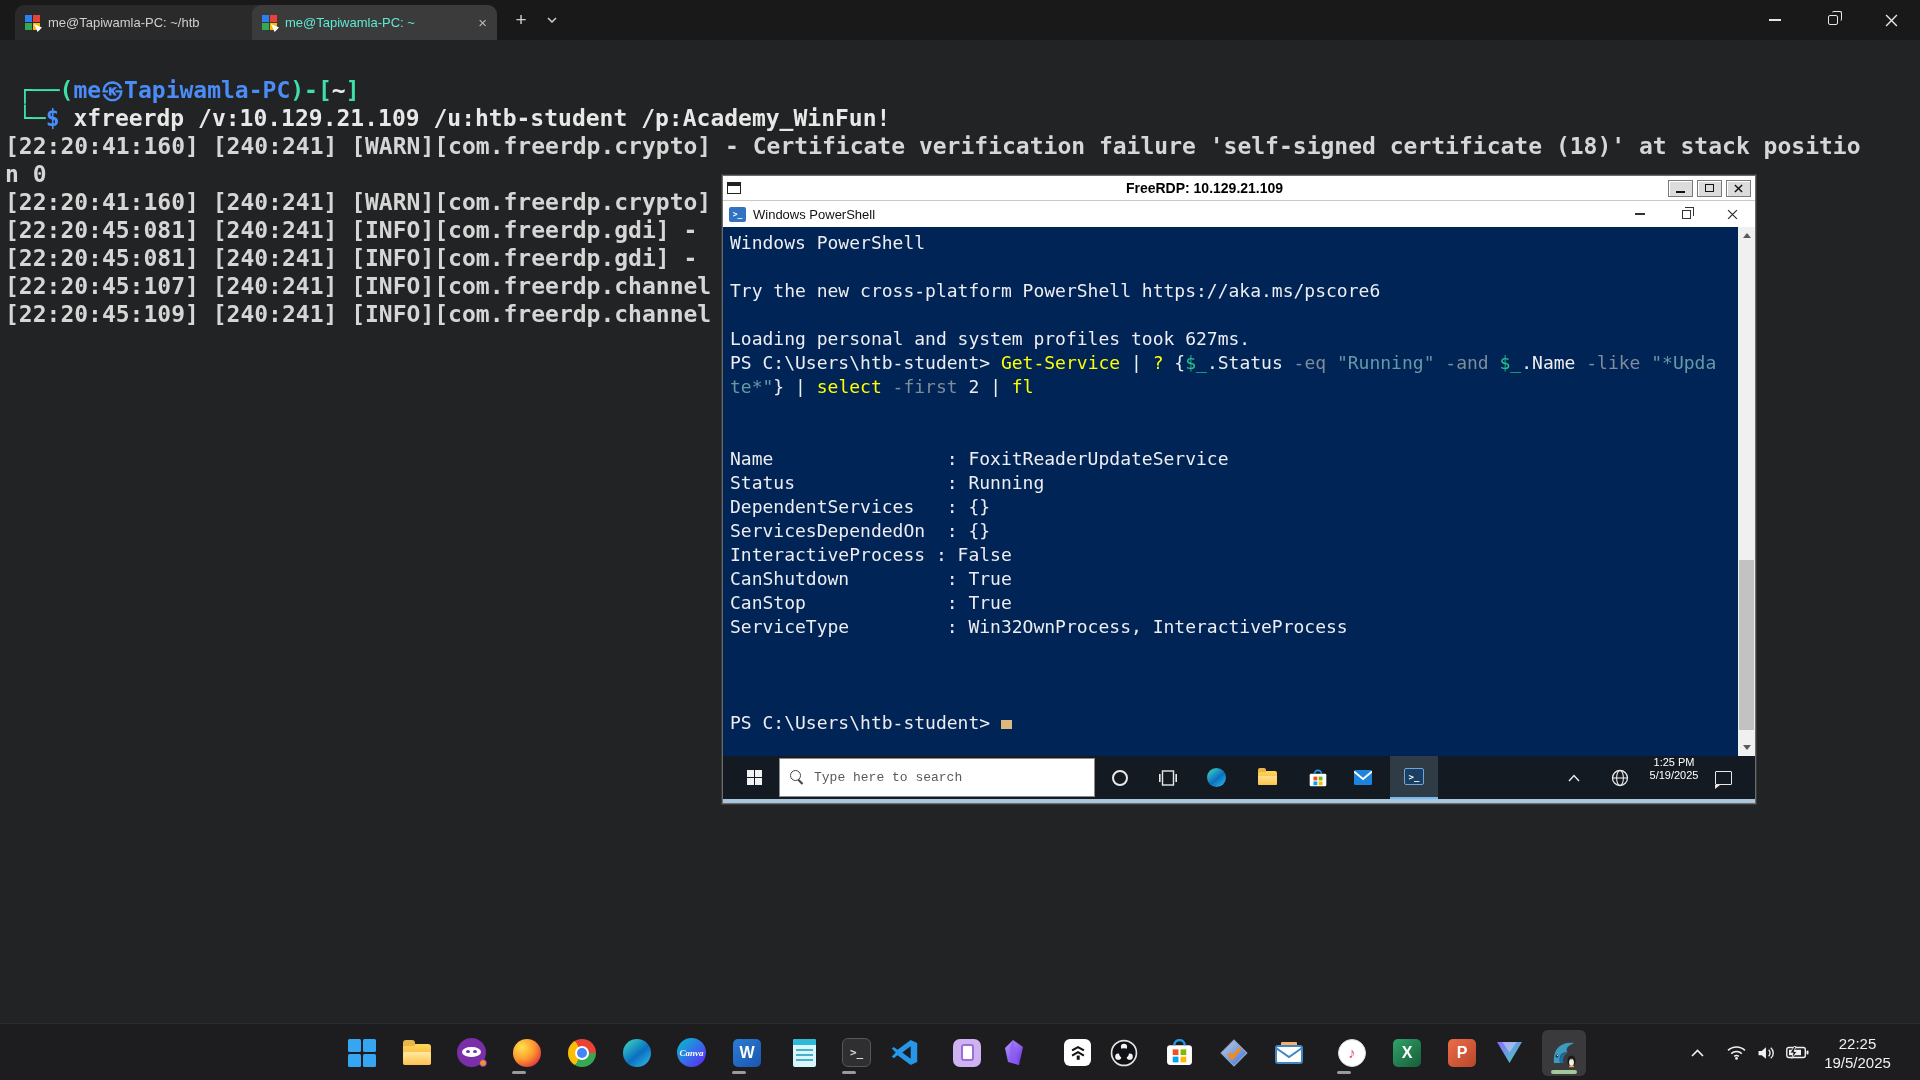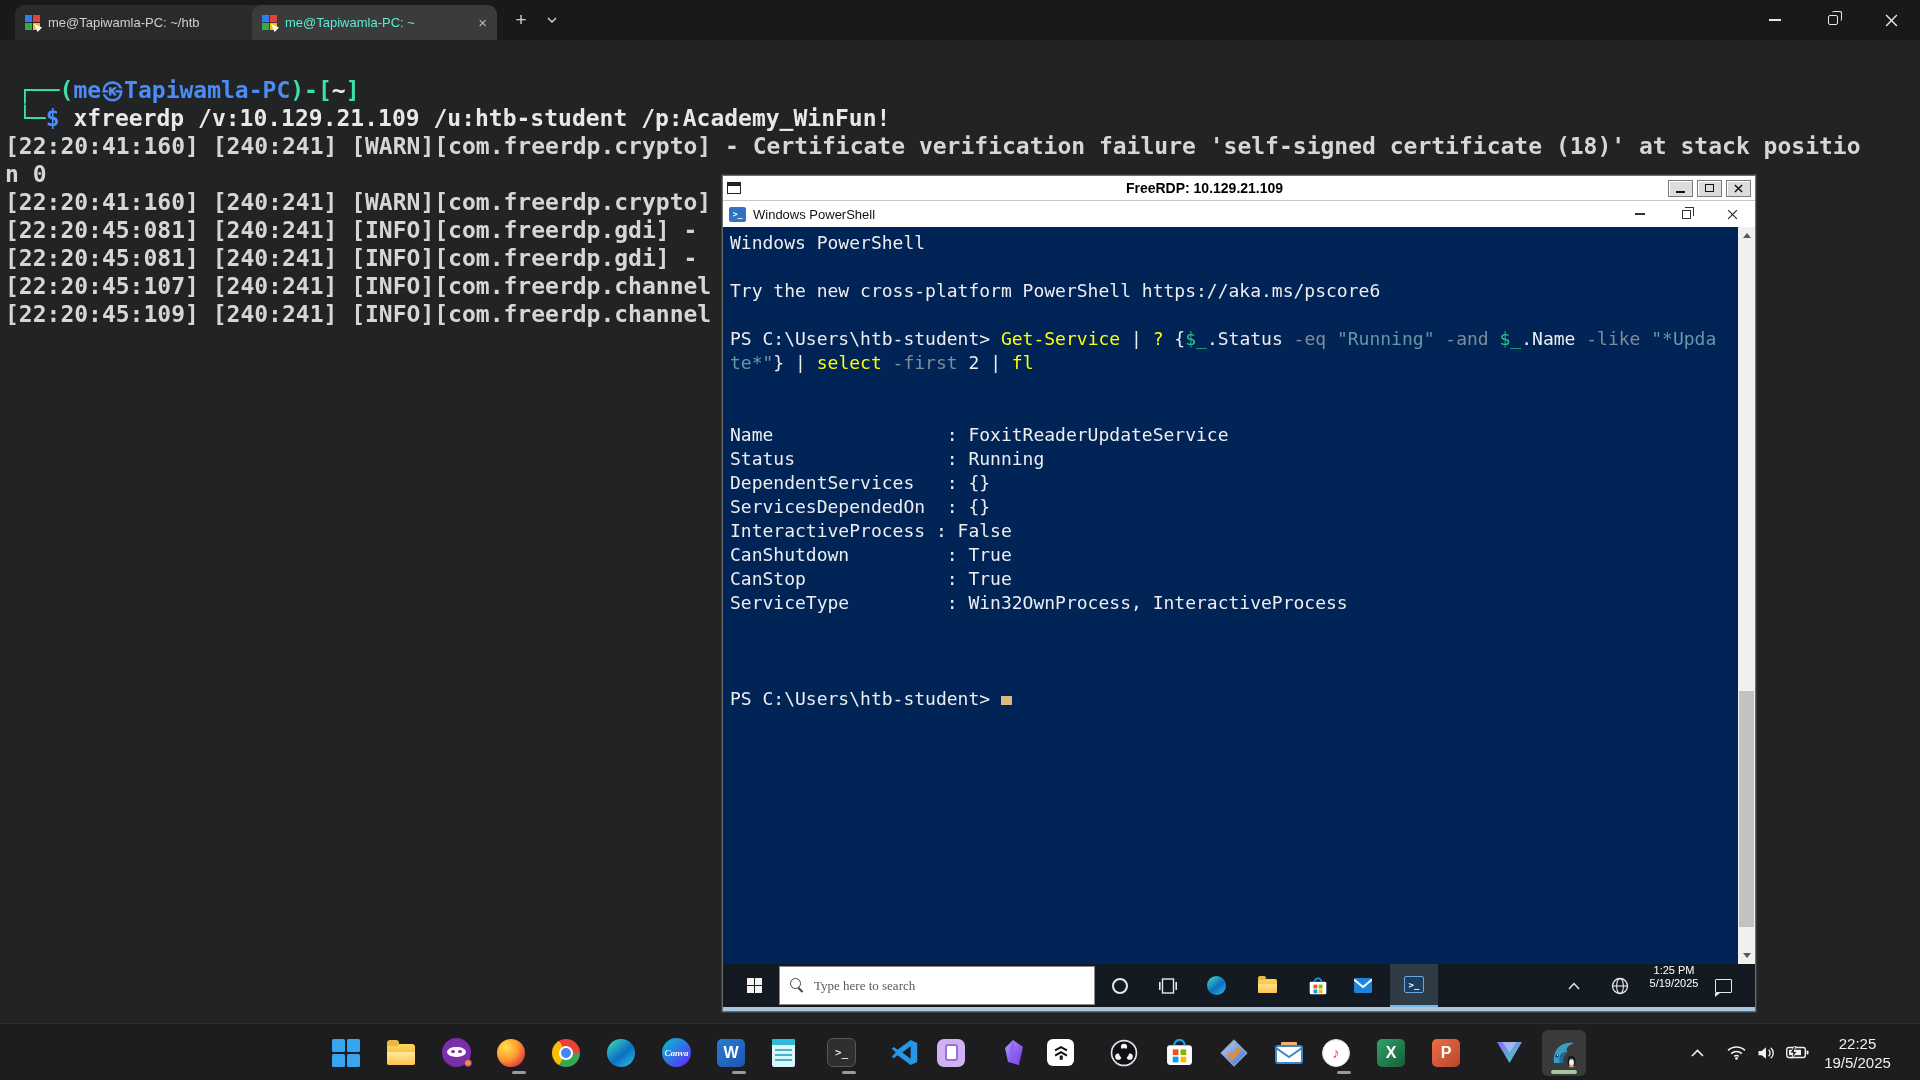--- a/index.html
+++ b/index.html
@@ -28,21 +28,21 @@
   .ico-restore { position:relative; width:10px; height:10px; border:1.5px solid #e6e6e6; border-radius:2px; }
   .ico-restore::before { content:""; position:absolute; left:2.5px; top:-5px; width:9px; height:9px; border:1.5px solid #e6e6e6; border-radius:2px; border-left:none; border-bottom:none; }
 
   .termbody { position:absolute; left:0; top:40px; right:0; bottom:0; font-family:"DejaVu Sans Mono", monospace; font-size:23px; font-weight:bold; padding-top:36px; }
   .tline { height:28px; line-height:28px; white-space:pre; }
   .tline.pr { padding-left:18px; }
   .tline.log { padding-left:5px; color:#d6d6d6; }
   .sg-g { color:#3fe0a8; } .sg-b { color:#4b8df8; } .sg-w { color:#e8e8e8; }
 
   
-  .rdp { position:absolute; left:722px; top:175px; width:1034px; height:837px; border:1px solid #6b6b6b; background:#012456; box-shadow:0 0 0 1px #3a3a3a; }
+  .rdp { position:absolute; left:722px; top:175px; width:1034px; height:629px; border:1px solid #6b6b6b; background:#012456; box-shadow:0 0 0 1px #3a3a3a; }
   .rdp-title { position:absolute; left:0; top:0; right:0; height:24px; background:#ffffff; display:flex; align-items:center; padding:0 4px; }
   .rdp-ico { width:14px; height:12px; border:1.5px solid #222; background:#fff; position:relative; flex:none; }
   .rdp-ico::before { content:""; position:absolute; left:0; top:0; right:0; height:3px; background:#222; }
   .rdp-title-text { flex:1; text-align:center; font-size:14px; font-weight:bold; color:#000; }
   .frbtns { display:flex; gap:4px; }
   .frbtn { width:25px; height:17px; background:#dcdcdc; border:1px solid #7a7a7a; box-shadow:inset 1px 1px 0 #fff; display:flex; align-items:center; justify-content:center; }
   .frbtn .bar { width:9px; height:2px; background:#111; margin-top:8px; }
   .frbtn .box { width:9px; height:8px; border:1.5px solid #111; }
 
   .ps-title { position:absolute; left:0; top:24px; right:0; height:27px; background:#ffffff; border-top:1px solid #c9c9c9; display:flex; align-items:center; padding-left:6px; }
@@ -68,38 +68,38 @@
 
   
   .win-tb { position:absolute; left:0; bottom:4px; right:0; height:43px; background:#141a21; }
   .wtb-btn { position:absolute; top:0; height:43px; display:flex; align-items:center; justify-content:center; }
   .win10logo { display:grid; grid-template-columns:7px 7px; grid-template-rows:7px 7px; gap:1px; }
   .win10logo i { background:#f2f2f2; }
   .searchbox { position:absolute; left:56px; top:2px; width:316px; height:39px; background:#ffffff; border:1px solid #8a8a8a; display:flex; align-items:center; padding-left:10px; }
   .mag { position:relative; width:15px; height:15px; margin-right:9px; flex:none; }
   .mag::before { content:""; position:absolute; left:0; top:0; width:9px; height:9px; border:1.8px solid #444; border-radius:50%; }
   .mag::after { content:""; position:absolute; left:9px; top:9px; width:6px; height:1.8px; background:#444; transform:rotate(45deg); transform-origin:0 0; }
-  .searchbox input { border:none; outline:none; font-size:13px; color:#333; width:240px; background:transparent; font-family:Liberation Serif, serif; }
+  .searchbox input { border:none; outline:none; font-size:13px; color:#333; width:240px; background:transparent; font-family:Liberation Mono, monospace; }
   .searchbox input::placeholder { color:#5a5a5a; opacity:1; }
   .cortana-ring { width:16px; height:16px; border:2px solid #e8e8e8; border-radius:50%; }
   .edge-circle { width:19px; height:19px; border-radius:50%; background:linear-gradient(140deg,#40e0c0 0%,#0b6fc2 55%,#35c1e8 100%); }
   .folder-s { position:relative; width:19px; height:14px; background:linear-gradient(#ffd658,#f3a83c); border-radius:2px; }
   .folder-s::before { content:""; position:absolute; left:0; top:-3px; width:8px; height:4px; background:#e9b64a; border-radius:2px 2px 0 0; }
   .folder-s::after { content:""; position:absolute; left:0; bottom:0; width:100%; height:9px; background:linear-gradient(#ffe28a,#ffc14f); border-radius:1px; }
   .ps-tb-ico { width:20px; height:17px; background:#1b3e63; border:1px solid #6fa5d9; border-radius:2px; color:#fff; font-family:"DejaVu Sans Mono", monospace; font-size:9px; font-weight:bold; display:flex; align-items:center; justify-content:center; }
   .wtb-active { background:#2f3b45; border-bottom:2px solid #76b9ed; }
   .wtb-clock { position:absolute; left:925px; top:0; width:52px; height:43px; color:#fff; font-size:11px; line-height:13px; display:flex; flex-direction:column; text-align:center; }
   .notif-box { position:relative; width:17px; height:14px; border:1.6px solid #e8e8e8; border-radius:1px; }
   .notif-box::after { content:""; position:absolute; left:-1px; bottom:-5px; width:0; height:0; border-top:4px solid #e8e8e8; border-right:5px solid transparent; }
   .rdp-strip { position:absolute; left:0; bottom:0; right:0; height:4px; background:#a9c6dc; }
 
   
   .host-tb { position:absolute; left:0; top:1023px; width:1920px; height:57px; background:#1d1d20; border-top:1px solid #2c2c30; }
   .apps { position:absolute; left:332px; top:0; height:57px; display:flex; align-items:center; gap:11px; }
-  .app { position:relative; width:44px; height:46px; border-radius:6px; display:flex; align-items:center; justify-content:flex-start; }
+  .app { position:relative; width:44px; height:46px; border-radius:6px; display:flex; align-items:center; justify-content:flex-end; }
   .app.run::after { content:""; position:absolute; bottom:2px; left:50%; transform:translateX(-50%); width:14px; height:3px; border-radius:2px; background:#9a9a9a; }
   .app.active { background:#3a3a3d; }
   .app.active::after { content:""; position:absolute; bottom:2px; left:50%; transform:translateX(-50%); width:26px; height:4px; border-radius:2px; background:#a5c79c; }
 
   .win11logo { display:grid; grid-template-columns:13px 13px; grid-template-rows:13px 13px; gap:2px; }
   .win11logo i { background:#36a6f2; border-radius:1.5px; }
   .folder-h { position:relative; width:28px; height:21px; background:linear-gradient(#ffd658,#f0a637); border-radius:3px; margin-top:3px; }
   .folder-h::before { content:""; position:absolute; left:0; top:-4px; width:12px; height:6px; background:#e9b64a; border-radius:3px 3px 0 0; }
   .folder-h::after { content:""; position:absolute; left:0; bottom:0; width:100%; height:13px; background:linear-gradient(#ffe9a0,#ffc14f); border-radius:2px; }
   .maskapp { position:relative; width:29px; height:29px; border-radius:50%; background:#7a2ea8; }
@@ -226,20 +226,21 @@
             <path d="M1 1 L9 9 M9 1 L1 9" stroke="#333" stroke-width="1.2"></path>
           </svg>
         </span>
     </div>
 
     <div class="ps-body">
       <div class="psline">Windows PowerShell</div>
       <div class="psline"></div>
       <div class="psline">Try the new cross-platform PowerShell https://aka.ms/pscore6</div>
       <div class="psline"></div>
+      <div class="psline">Loading personal and system profiles took 627ms.</div>
       <div class="psline"><span class="sg-pw">PS C:\Users\htb-student&gt; </span><span class="sg-py">Get-Service</span><span class="sg-pw"> | </span><span class="sg-py">?</span><span class="sg-pw"> {</span><span class="sg-pv">$_</span><span class="sg-pw">.Status</span><span class="sg-pp"> -eq </span><span class="sg-ps">"Running"</span><span class="sg-pp"> -and </span><span class="sg-pv">$_</span><span class="sg-pw">.Name</span><span class="sg-pp"> -like </span><span class="sg-ps">"*Upda</span></div>
       <div class="psline"><span class="sg-ps">te*"</span><span class="sg-pw">} | </span><span class="sg-py">select</span><span class="sg-pp"> -first </span><span class="sg-pw">2</span><span class="sg-pw"> | </span><span class="sg-py">fl</span></div>
       <div class="psline"></div>
       <div class="psline"></div>
       <div class="psline">Name                : FoxitReaderUpdateService</div>
       <div class="psline">Status              : Running</div>
       <div class="psline">DependentServices   : {}</div>
       <div class="psline">ServicesDependedOn  : {}</div>
       <div class="psline">InteractiveProcess : False</div>
       <div class="psline">CanShutdown         : True</div>

